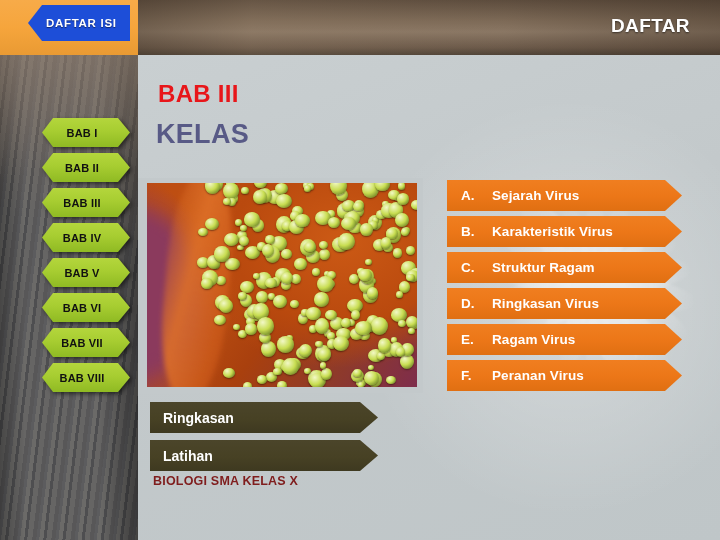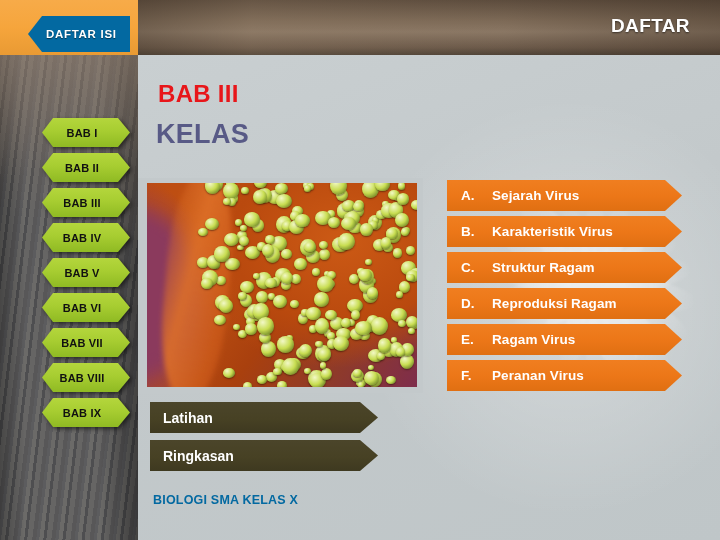--- a/index.html
+++ b/index.html
@@ -74,22 +74,22 @@
     text-shadow:0 1px 2px rgba(0,0,0,.55);
   }
 
   
   .toc-bar {
     position:absolute; left:0; top:0; width:138px; height:55px;
     background:linear-gradient(180deg,#f7ab49 0%, #f6a53c 50%, #e99a33 100%);
     z-index:4;
   }
   .toc-btn {
-    position:absolute; left:28px; top:16px; width:102px; height:36px;
-    background:#0369a1;
+    position:absolute; left:28px; top:5px; width:102px; height:36px;
+    background:#1d4ed8;
     clip-path:polygon(14px 0, 100% 0, 100% 100%, 14px 100%, 0 50%);
     z-index:5; cursor:pointer;
   }
   .toc-btn span{
     position:absolute; left:18px; top:0; right:4px; height:36px;
     display:flex; align-items:center;
     color:#ffffff; font-size:11.5px; font-weight:bold; letter-spacing:.7px;
     text-shadow:0 1px 1px rgba(0,0,0,.5);
   }
 
@@ -173,22 +173,22 @@
     background:linear-gradient(180deg,#4b452a 0%, #474124 55%, #3e3920 100%);
     clip-path:polygon(0 0, 210px 0, 228px 50%, 210px 100%, 0 100%);
   }
   .dbtn-text{
     position:absolute; left:13px; top:0; height:31px; display:flex; align-items:center;
     color:#ffffff; font-size:14px; font-weight:bold;
   }
 
   
   .footer-text{
-    position:absolute; left:153px; top:493px;
-    color:#0369a1; font-size:12.5px; font-weight:bold; letter-spacing:.2px;
+    position:absolute; left:153px; top:474px;
+    color:#7f1d1d; font-size:12.5px; font-weight:bold; letter-spacing:.2px;
   }
   .logo{
     position:absolute; left:18px; top:490px; width:110px; height:30px; z-index:5;
   }
 </style>
 </head>
 <body>
 
 <div id="stage">
 
@@ -252,24 +252,20 @@
         <div class="chap-shape"></div>
         <div class="chap-label">BAB VI</div>
       </div>
       <div class="chap">
         <div class="chap-shape"></div>
         <div class="chap-label">BAB VII</div>
       </div>
       <div class="chap">
         <div class="chap-shape"></div>
         <div class="chap-label">BAB VIII</div>
-      </div>
-      <div class="chap">
-        <div class="chap-shape"></div>
-        <div class="chap-label">BAB IX</div>
       </div>
     </div>
 
   <div class="title-bab">BAB III</div>
   <div class="title-virus">KELAS</div>
 
   <div class="micro-frame">
     <div class="micro" id="micro">
       <div class="micro-edge"></div>
       <div class="micro-rim"></div>
@@ -510,41 +506,41 @@
         <div class="sec-text">Karakteristik Virus</div>
       </div>
       <div class="sec">
         <div class="sec-shape"></div>
         <div class="sec-letter">C.</div>
         <div class="sec-text">Struktur Ragam</div>
       </div>
       <div class="sec">
         <div class="sec-shape"></div>
         <div class="sec-letter">D.</div>
-        <div class="sec-text">Reproduksi Ragam</div>
+        <div class="sec-text">Ringkasan Virus</div>
       </div>
       <div class="sec">
         <div class="sec-shape"></div>
         <div class="sec-letter">E.</div>
         <div class="sec-text">Ragam Virus</div>
       </div>
       <div class="sec">
         <div class="sec-shape"></div>
         <div class="sec-letter">F.</div>
         <div class="sec-text">Peranan Virus</div>
       </div>
     </div>
 
   <div class="darkbtns" id="darkbtns">
       <div class="dbtn">
         <div class="dbtn-shape"></div>
-        <div class="dbtn-text">Latihan</div>
+        <div class="dbtn-text">Ringkasan</div>
       </div>
       <div class="dbtn">
         <div class="dbtn-shape"></div>
-        <div class="dbtn-text">Ringkasan</div>
+        <div class="dbtn-text">Latihan</div>
       </div>
     </div>
 
   <div class="footer-text">BIOLOGI SMA KELAS X</div>
 
 
 </div>
 
 </body></html>

